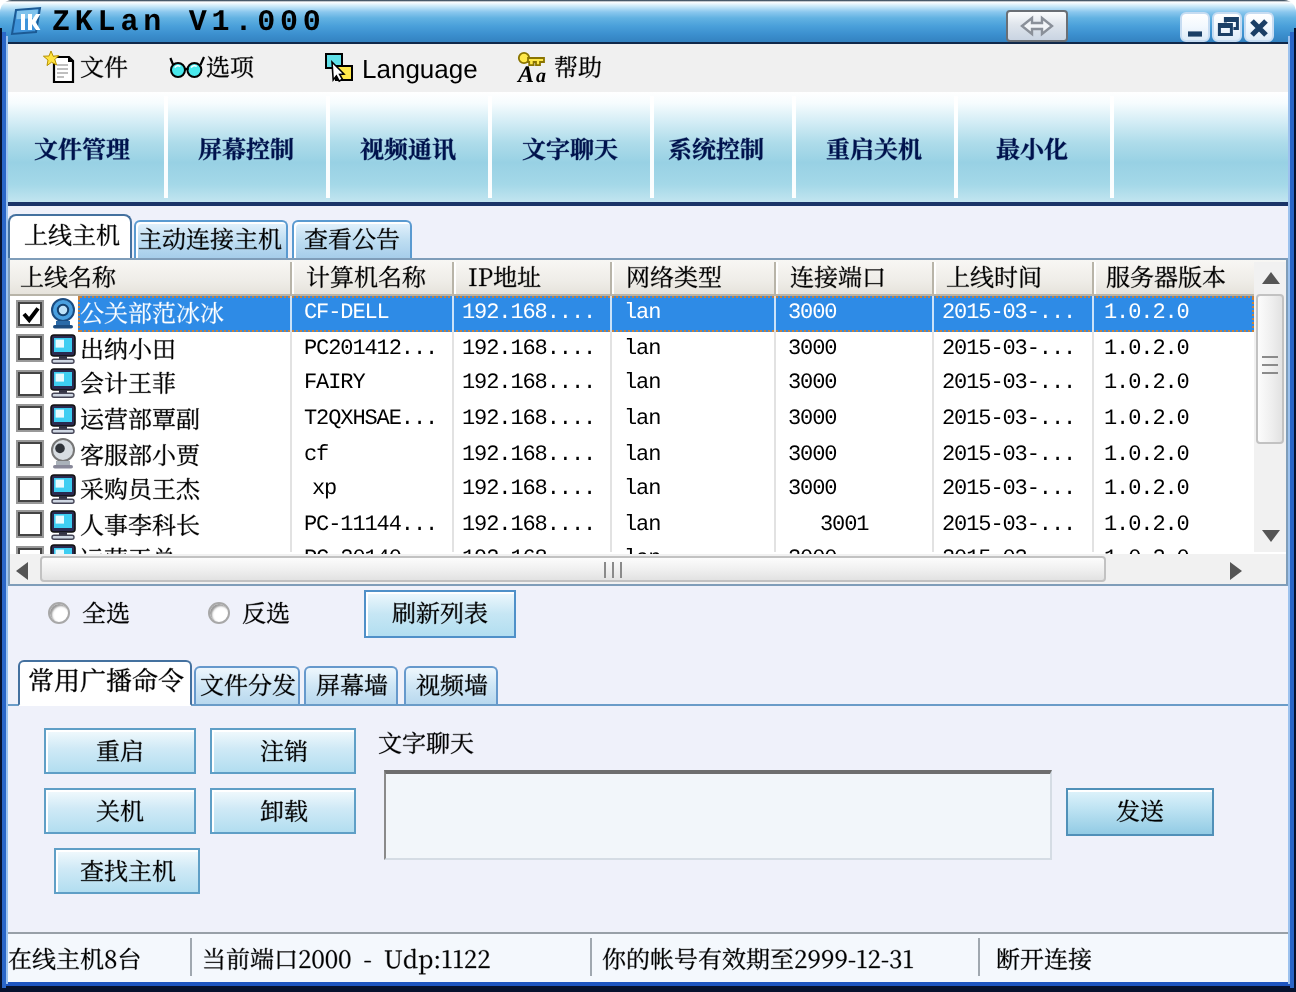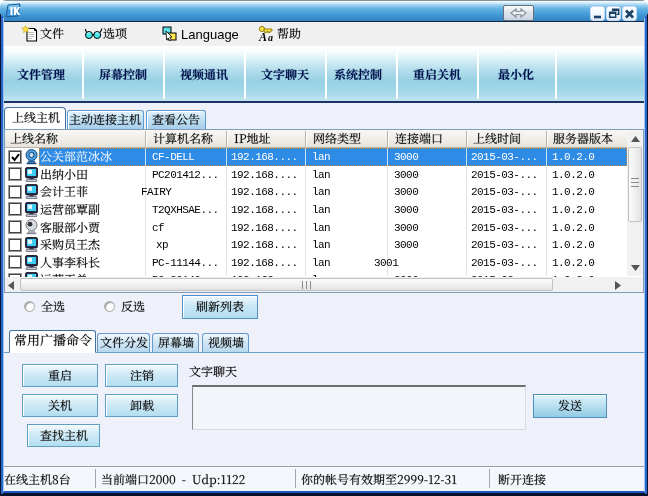--- a/index.html
+++ b/index.html
@@ -8,20 +8,21 @@
 </style></head><body>
 <div id="win">
 <div class="a" style="left:0;top:0;width:648px;height:21px;background:linear-gradient(180deg,#0a2236 0,#ffffff 1px,#cdebf9 3px,#8ac7ee 6px,#62b2e2 9px,#4aa0da 13px,#3c90cf 17px,#3382c0 21px);border-radius:6px 6px 0 0"></div>
 <div class="a" style="left:5px;top:3px">
       <svg width="17" height="16">
 <path d="M3 2 15 1 13 13 1 14z" fill="#3f94da" stroke="#1c5a94" stroke-width="1"></path>
 <path d="M3.5 2.5 14 1.7 13.4 6 3.2 6.6z" fill="#7fc2ec"></path>
 <path d="M5.5 4h2v8h-2zM9 4h2v3l2-3h2.2l-2.4 4 2.4 4H13l-2-3v3H9z" fill="#fff"></path>
 </svg>
     </div>
+<div class="a" style="left:26px;top:3px;font:bold 15px 'Liberation Mono',monospace;letter-spacing:2.4px;color:#000">ZKLan V1.000</div>
 <div class="a" style="left:503px;top:5px;width:31px;height:16px;border:1px solid #6a6f75;border-radius:2px;background:linear-gradient(180deg,#fbfcfd,#dfe5ec 45%,#c9d4e2)">
 <svg width="29" height="14" style="position:absolute;left:0;top:0">
         <path d="M7 7 12 3v2.5h5V3l5 4-5 4V8.5h-5V11z" fill="#f2f5f8" stroke="#8a9099" stroke-width="1.2"></path>
       </svg>
     </div>
 <div class="a" style="left:590px;top:6px;width:15px;height:15px;border-radius:3px;background:linear-gradient(180deg,#ffffff,#f2f8fe 50%,#ddebf8);border:1px solid #c6dcf2">
       <svg width="15" height="15" style="position:absolute;left:-1px;top:-1px">
         <path d="M4 11h7" stroke="#1b3f66" stroke-width="2.6"></path>
       </svg>
     </div>
@@ -385,21 +386,21 @@
 <div class="a" style="left:40px;top:185.4px">
       <svg width="49" height="15" style="" viewBox="0 0 49 15">
         <g transform="translate(0,11) scale(0.012,-0.012)" fill="#000" stroke="#000" stroke-width="14">
           <use href="#g70" x="0"></use>
           <use href="#g43" x="1000"></use>
           <use href="#g71" x="2000"></use>
           <use href="#g72" x="3000"></use>
         </g>
       </svg>
     </div>
-<div class="a" style="left:141px;top:186.4px;font:11px 'Liberation Mono',monospace;letter-spacing:-0.55px;color:#000">FAIRY</div>
+<div class="a" style="left:152px;top:186.4px;font:11px 'Liberation Mono',monospace;letter-spacing:-0.55px;color:#000">FAIRY</div>
 <div class="a" style="left:231px;top:186.4px;font:11px 'Liberation Mono',monospace;letter-spacing:-0.55px;color:#000">192.168....</div>
 <div class="a" style="left:312px;top:186.4px;font:11px 'Liberation Mono',monospace;letter-spacing:-0.55px;color:#000">lan</div>
 <div class="a" style="left:394px;top:186.4px;font:11px 'Liberation Mono',monospace;letter-spacing:-0.55px;color:#000">3000</div>
 <div class="a" style="left:471px;top:186.4px;font:11px 'Liberation Mono',monospace;letter-spacing:-0.55px;color:#000">2015-03-...</div>
 <div class="a" style="left:552px;top:186.4px;font:11px 'Liberation Mono',monospace;letter-spacing:-0.55px;color:#000">1.0.2.0</div>
 <div class="a" style="left:9px;top:203.3px;width:12px;height:12px;background:#fff;border:1px solid #444;box-shadow:0 0 0 1px #999"></div>
 <div class="a" style="left:24px;top:201.8px">
       <svg width="15" height="15">
         <rect x="1.5" y="0.5" width="12" height="10.5" rx="1.5" fill="#2a2a50" stroke="#111" stroke-width="0.8"></rect>
         <rect x="3" y="2" width="9" height="7" fill="#3ecef2"></rect>
@@ -495,21 +496,21 @@
           <use href="#g84" x="1000"></use>
           <use href="#g85" x="2000"></use>
           <use href="#g86" x="3000"></use>
           <use href="#g87" x="4000"></use>
         </g>
       </svg>
     </div>
 <div class="a" style="left:152px;top:256.8px;font:11px 'Liberation Mono',monospace;letter-spacing:-0.55px;color:#000">PC-11144...</div>
 <div class="a" style="left:231px;top:256.8px;font:11px 'Liberation Mono',monospace;letter-spacing:-0.55px;color:#000">192.168....</div>
 <div class="a" style="left:312px;top:256.8px;font:11px 'Liberation Mono',monospace;letter-spacing:-0.55px;color:#000">lan</div>
-<div class="a" style="left:374px;top:256.8px;font:11px 'Liberation Mono',monospace;letter-spacing:-0.55px;color:#000">3001</div>
+<div class="a" style="left:410px;top:256.8px;font:11px 'Liberation Mono',monospace;letter-spacing:-0.55px;color:#000">3001</div>
 <div class="a" style="left:471px;top:256.8px;font:11px 'Liberation Mono',monospace;letter-spacing:-0.55px;color:#000">2015-03-...</div>
 <div class="a" style="left:552px;top:256.8px;font:11px 'Liberation Mono',monospace;letter-spacing:-0.55px;color:#000">1.0.2.0</div>
 <div class="a" style="left:9px;top:273.7px;width:12px;height:12px;background:#fff;border:1px solid #444;box-shadow:0 0 0 1px #999"></div>
 <div class="a" style="left:24px;top:272.2px">
       <svg width="15" height="15">
         <rect x="1.5" y="0.5" width="12" height="10.5" rx="1.5" fill="#2a2a50" stroke="#111" stroke-width="0.8"></rect>
         <rect x="3" y="2" width="9" height="7" fill="#3ecef2"></rect>
         <rect x="3.8" y="2.8" width="4.2" height="4" fill="#e8fbff"></rect>
         <rect x="5.5" y="11" width="4" height="1.6" fill="#334"></rect>
         <rect x="2" y="12.6" width="11" height="2" rx="1" fill="#d0d8e4" stroke="#445" stroke-width="0.7"></rect>

